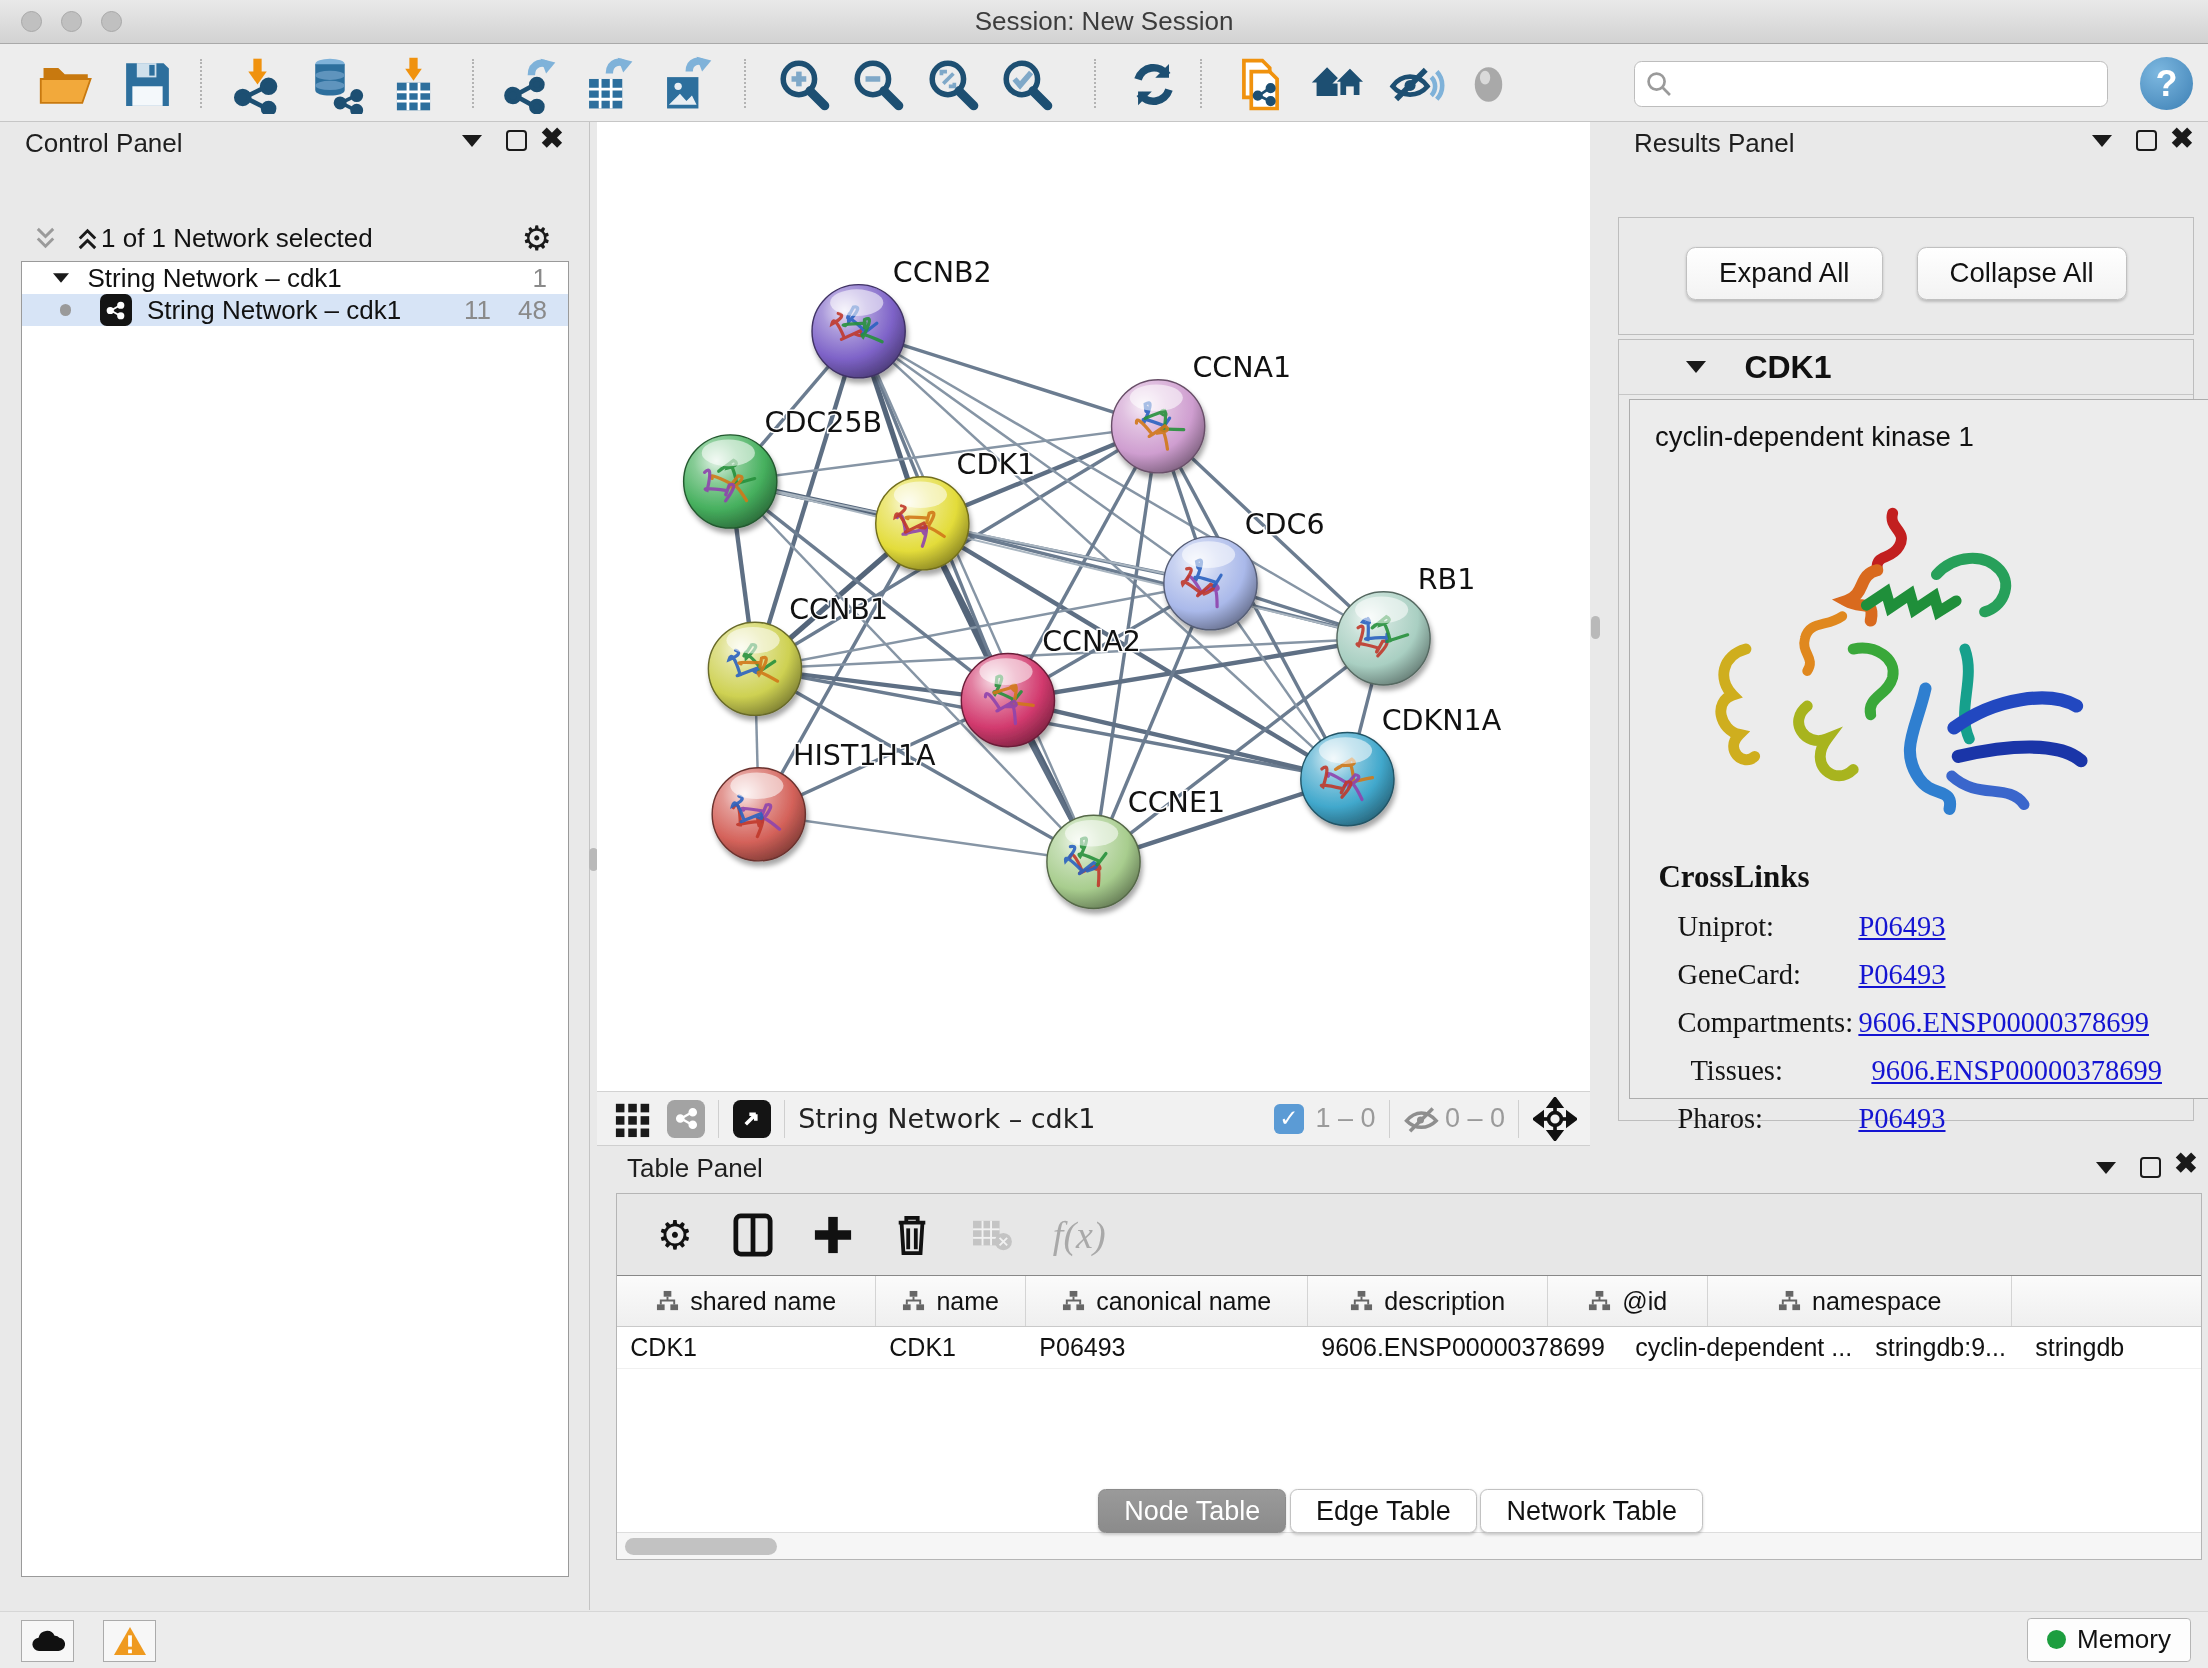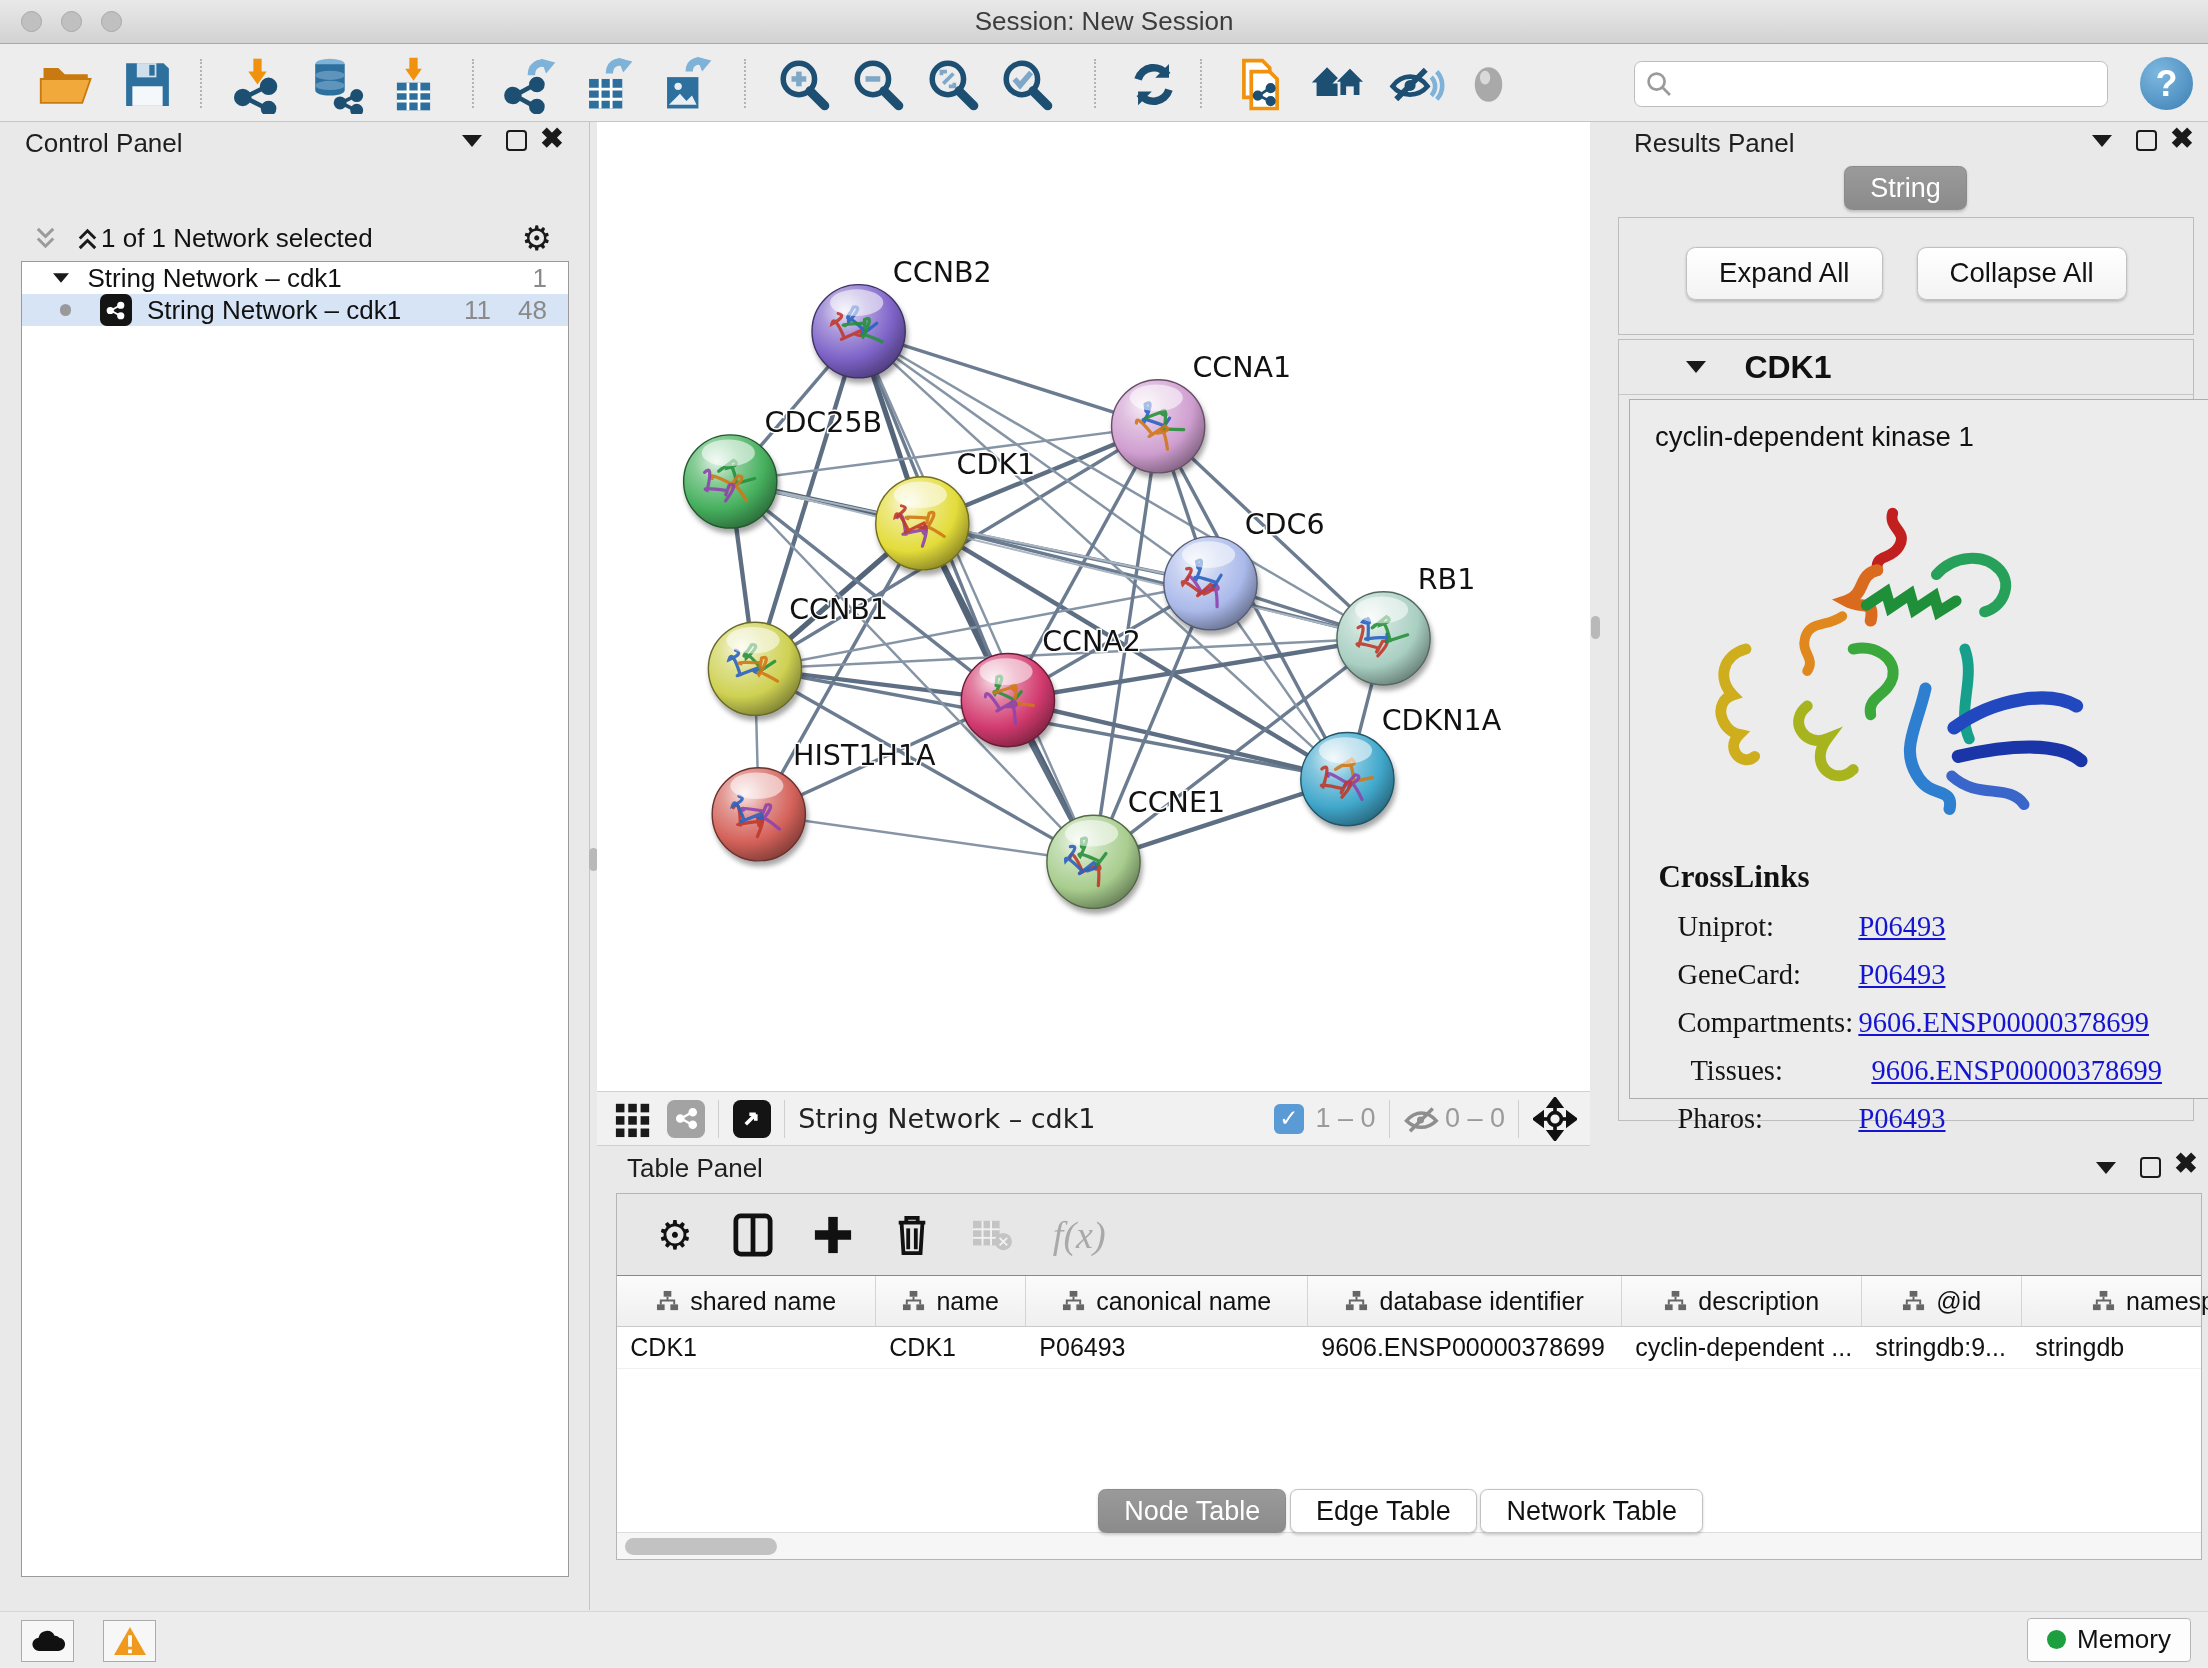--- a/index.html
+++ b/index.html
@@ -616,23 +616,20 @@
 </div>
 <div class="abs split-dot" style="left:1392px;top:1150px;width:23px;height:8.6px;"></div>
 <div class="abs split-dot" style="left:1591px;top:616px;width:8.6px;height:23px;"></div>
 
 <div class="abs" id="results-panel">
   <div class="abs" style="left:27px;top:5.7px;"><span class="panel-title">Results Panel</span></div>
   <div class="abs" style="left:485px;top:11.4px;"><span class="caret"></span></div>
   <div class="abs" style="left:529px;top:7.6px;"><span class="floatbox"></span></div>
   <div class="abs" style="left:563px;top:5.7px;"><span class="closex">✖</span></div>
 
-  <div class="abs" style="left:0;top:44px;width:601px;text-align:center;">
-    <span class="tab active">String</span>
-  </div>
 
   <div id="rp-group">
     <div style="display:flex;justify-content:center;gap:34px;margin-top:28.5px;">
       <span class="rbtn">Expand All</span>
       <span class="rbtn">Collapse All</span>
     </div>
   </div>
 
   <div id="rp-entry">
     <div id="rp-entry-head">
@@ -761,31 +758,20 @@
             <svg width="23" height="23" viewBox="0 0 24 24">
               <g fill="#666">
                 <rect x="8" y="1" width="8" height="6"></rect>
                 <rect x="1" y="15" width="8" height="6"></rect>
                 <rect x="15" y="15" width="8" height="6"></rect>
               </g>
               <path d="M12 7 v4 M5 15 v-4 h14 v4" stroke="#666" stroke-width="2" fill="none"></path>
             </svg>
             <span>canonical name</span>
           </div>
-          <div class="tp-hcell" style="width: 314px;">
-            <svg width="23" height="23" viewBox="0 0 24 24">
-              <g fill="#666">
-                <rect x="8" y="1" width="8" height="6"></rect>
-                <rect x="1" y="15" width="8" height="6"></rect>
-                <rect x="15" y="15" width="8" height="6"></rect>
-              </g>
-              <path d="M12 7 v4 M5 15 v-4 h14 v4" stroke="#666" stroke-width="2" fill="none"></path>
-            </svg>
-            <span>database identifier</span>
-          </div>
           <div class="tp-hcell" style="width: 240px;">
             <svg width="23" height="23" viewBox="0 0 24 24">
               <g fill="#666">
                 <rect x="8" y="1" width="8" height="6"></rect>
                 <rect x="1" y="15" width="8" height="6"></rect>
                 <rect x="15" y="15" width="8" height="6"></rect>
               </g>
               <path d="M12 7 v4 M5 15 v-4 h14 v4" stroke="#666" stroke-width="2" fill="none"></path>
             </svg>
             <span>description</span>

